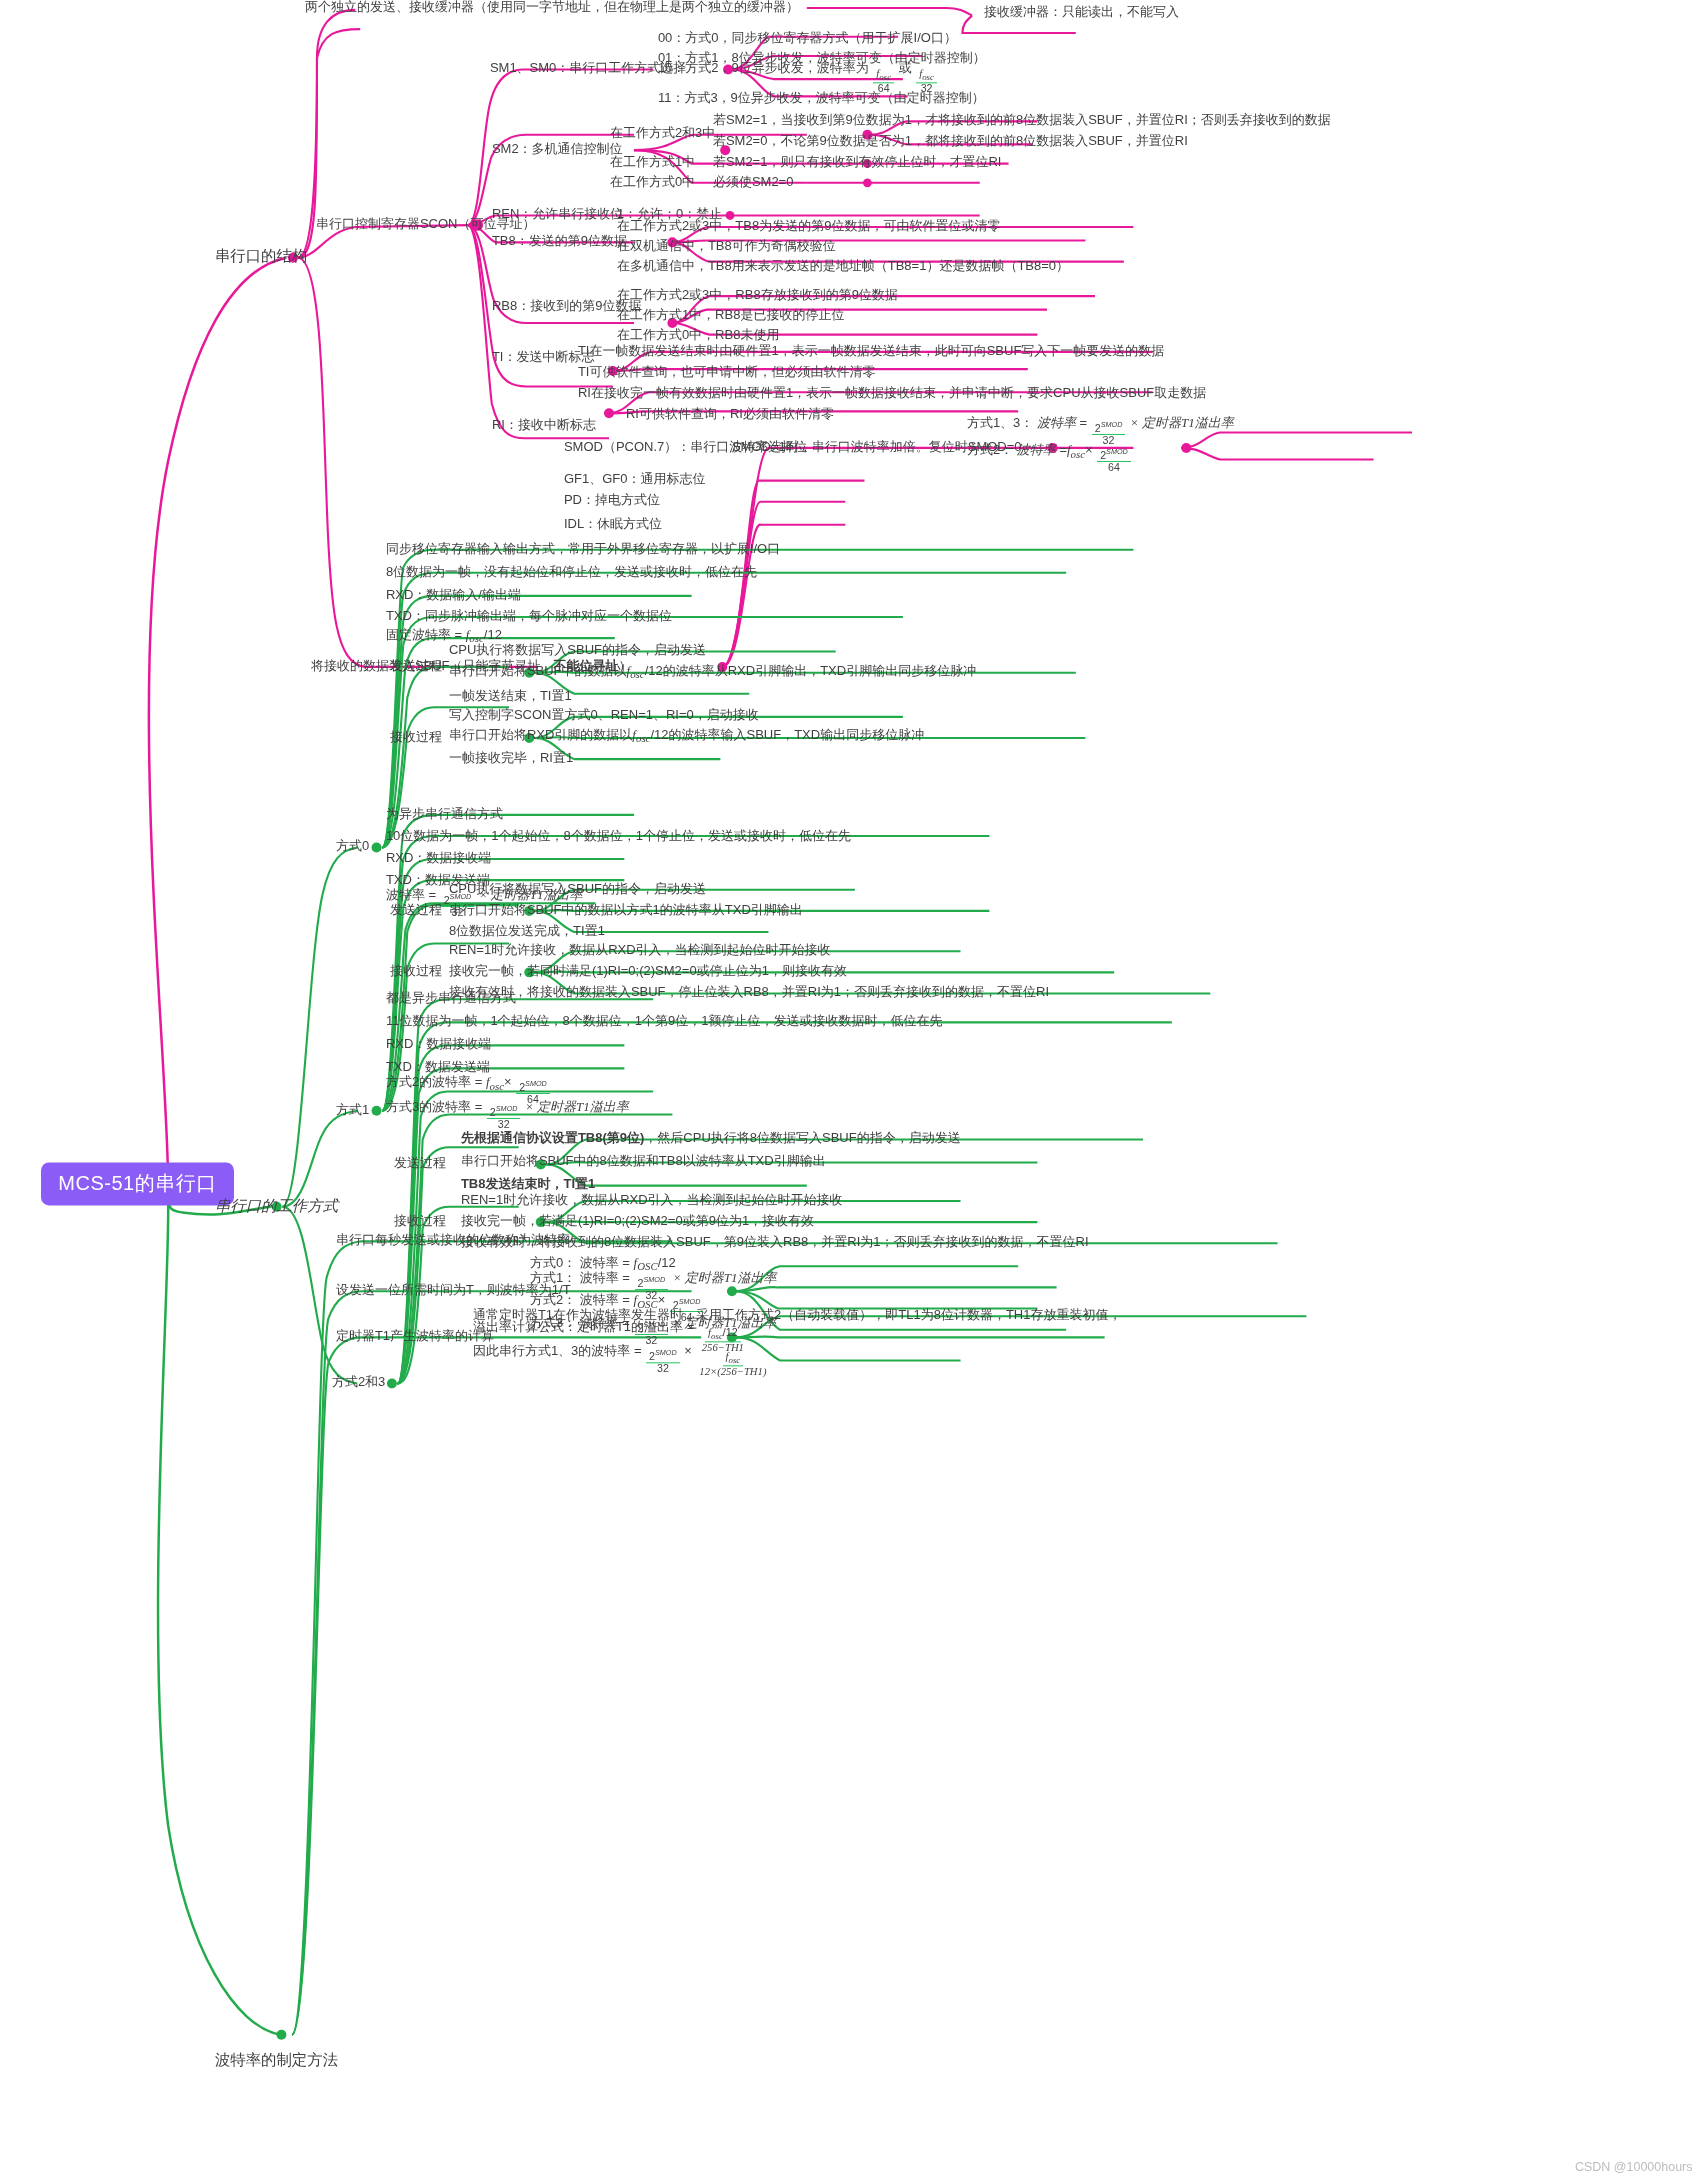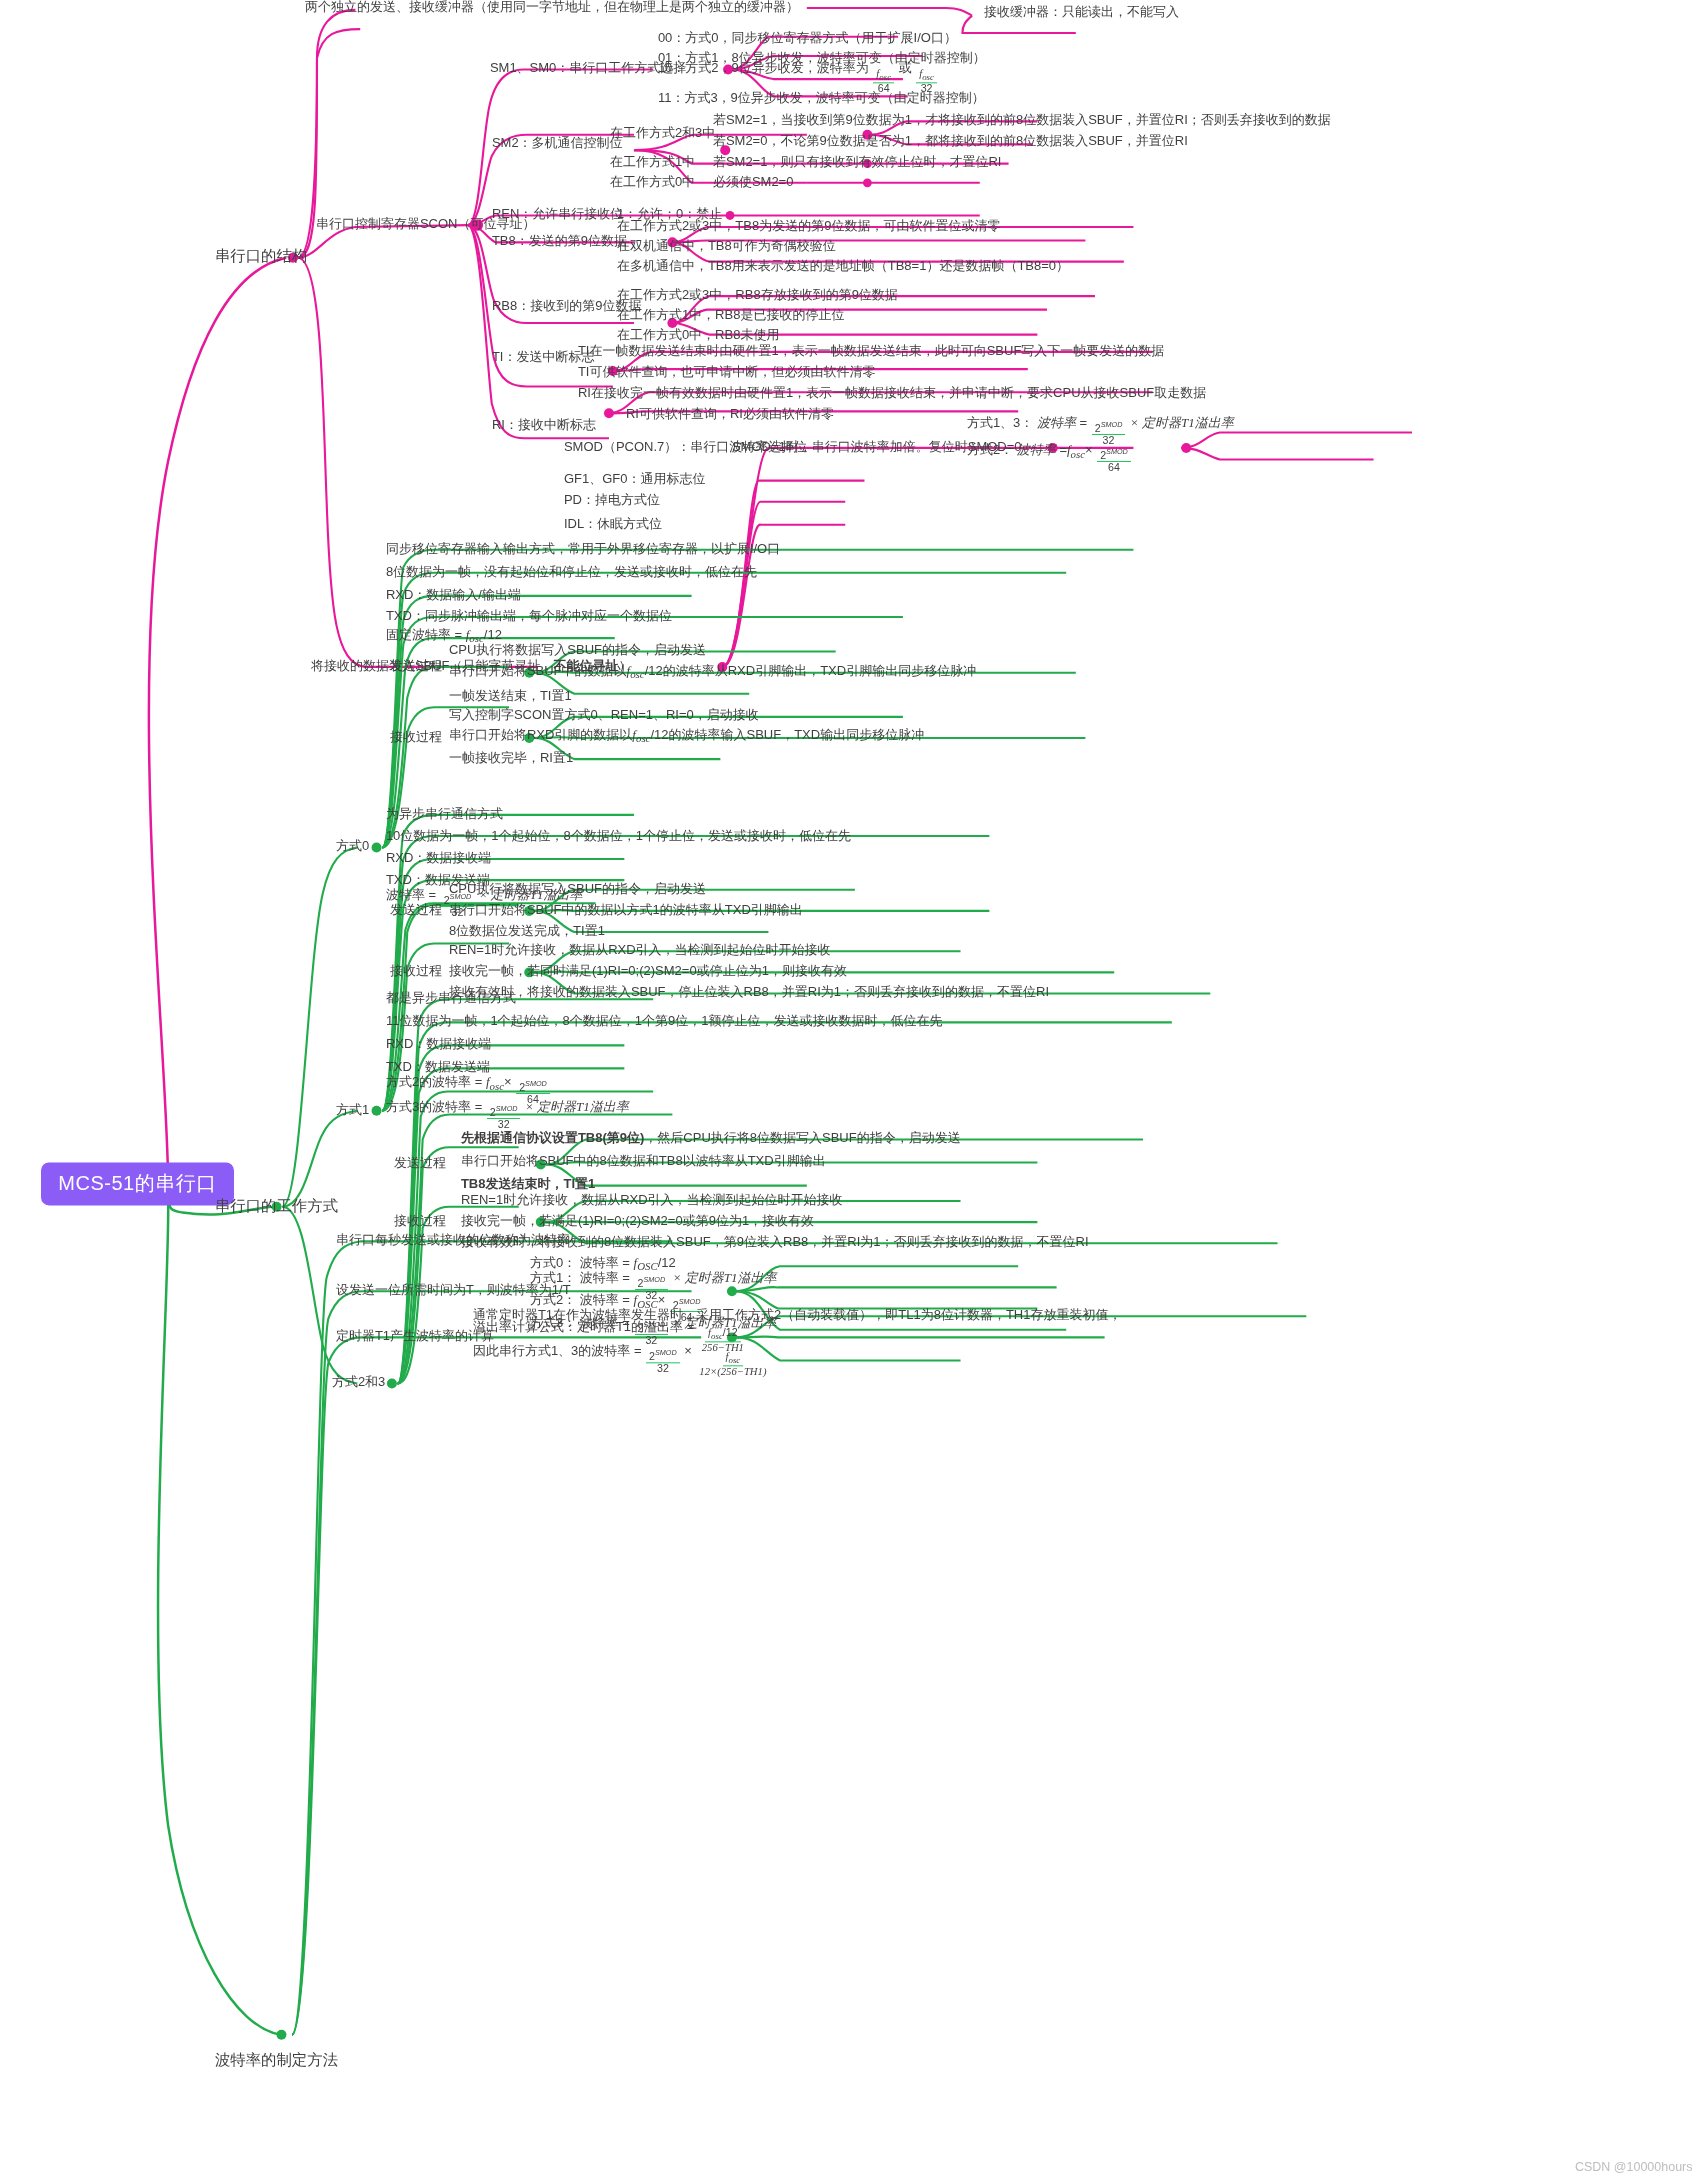--- a/index.html
+++ b/index.html
@@ -243,21 +243,21 @@
       <circle cx="563" cy="1212" r="5.2"></circle>
       <circle cx="563" cy="1272" r="5.2"></circle>
       <circle cx="762" cy="1344" r="5.2"></circle>
       <circle cx="762" cy="1392" r="5.2"></circle>
     </g>
   </svg>
 
   <div class="root" style="left:41px; top:1184px;">MCS-51的串行口</div>
 
   <div class="node lvl1" style="left:213px; top:257px;">串行口的结构</div>
-  <div class="node lvl1" style="left:213px; top:1207px;">串行口的工作方式</div>
+  <div class="node lvl1" style="left:213px; top:1207px;font-style:italic;">串行口的工作方式</div>
   <div class="node lvl1" style="left:213px; top:2035px;margin-top:26px;">波特率的制定方法</div>
 
   <div class="node" style="left:303px; top:7.7px;">两个独立的发送、接收缓冲器（使用同一字节地址，但在物理上是两个独立的缓冲器）</div>
   <div class="node" style="left:982px; top:13.4px;">接收缓冲器：只能读出，不能写入</div>
 
   <div class="node" style="left:314px; top:225px;">串行口控制寄存器SCON（可位寻址）</div>
 
   <div class="node" style="left:488px; top:69px;">SM1、SM0：串行口工作方式选择</div>
   <div class="node" style="left:656px; top:39px;">00：方式0，同步移位寄存器方式（用于扩展I/O口）</div>
   <div class="node" style="left:656px; top:59px;">01：方式1，8位异步收发，波特率可变（由定时器控制）</div>
@@ -268,21 +268,21 @@
         <span class="den">64</span>
       </span>
     <span>或</span>
     <span class="frac">
         <span class="num mf">f<sub>osc</sub></span>
         <span class="den">32</span>
       </span>
   </div>
   <div class="node" style="left:656px; top:99px;">11：方式3，9位异步收发，波特率可变（由定时器控制）</div>
 
-  <div class="node" style="left:490px; top:144px;">SM2：多机通信控制位</div>
+  <div class="node" style="left:490px; top:150px;">SM2：多机通信控制位</div>
   <div class="node" style="left:608px; top:134px;">在工作方式2和3中</div>
   <div class="node" style="left:608px; top:163px;">在工作方式1中</div>
   <div class="node" style="left:608px; top:183px;">在工作方式0中</div>
   <div class="node" style="left:711px; top:121px;">若SM2=1，当接收到第9位数据为1，才将接收到的前8位数据装入SBUF，并置位RI；否则丢弃接收到的数据</div>
   <div class="node" style="left:711px; top:142px;">若SM2=0，不论第9位数据是否为1，都将接收到的前8位数据装入SBUF，并置位RI</div>
   <div class="node" style="left:711px; top:163px;">若SM2=1，则只有接收到有效停止位时，才置位RI</div>
   <div class="node" style="left:711px; top:183px;">必须使SM2=0</div>
 
   <div class="node" style="left:490px; top:215px;">REN：允许串行接收位</div>
   <div class="node" style="left:615px; top:215px;">1：允许；0：禁止</div>

